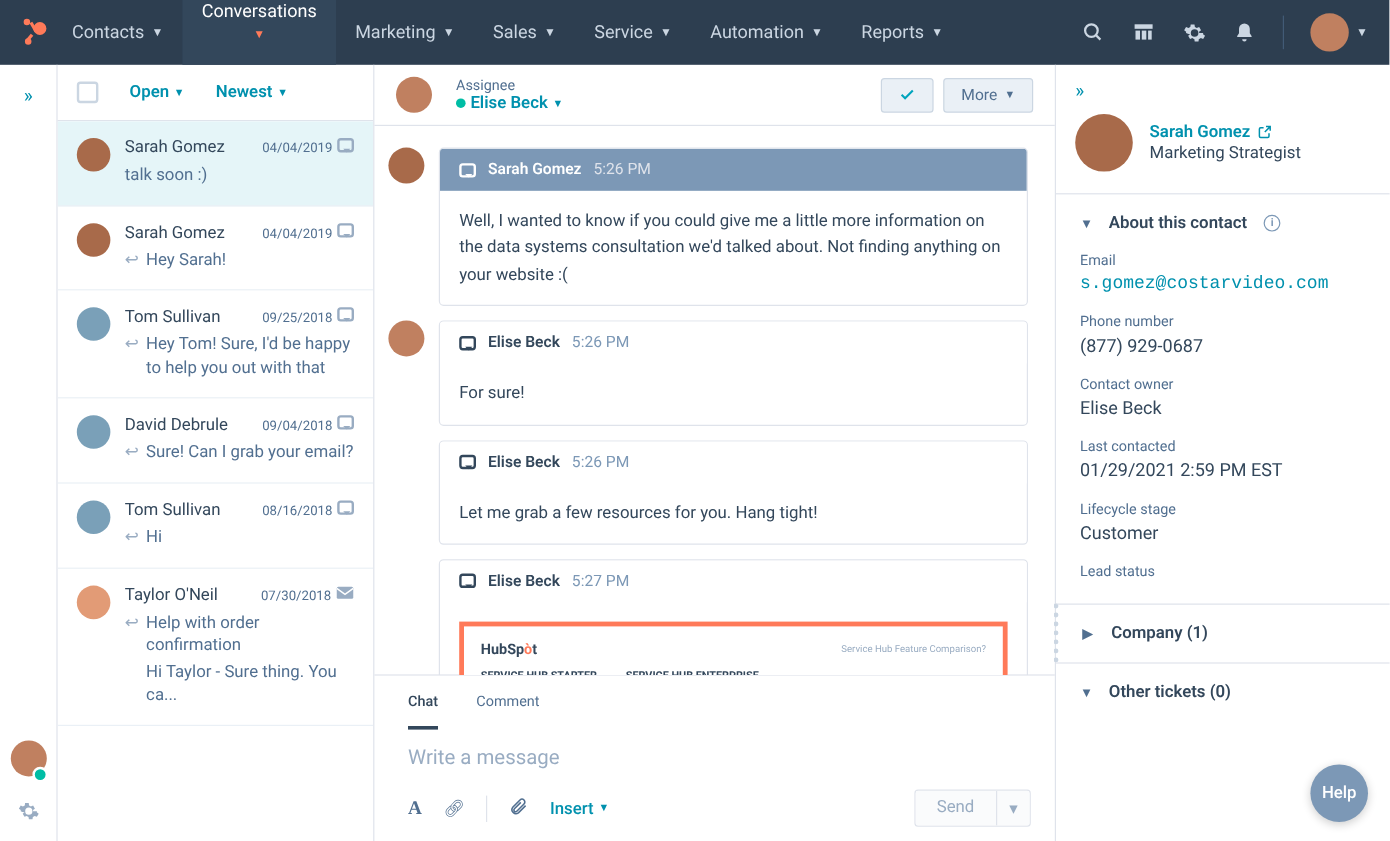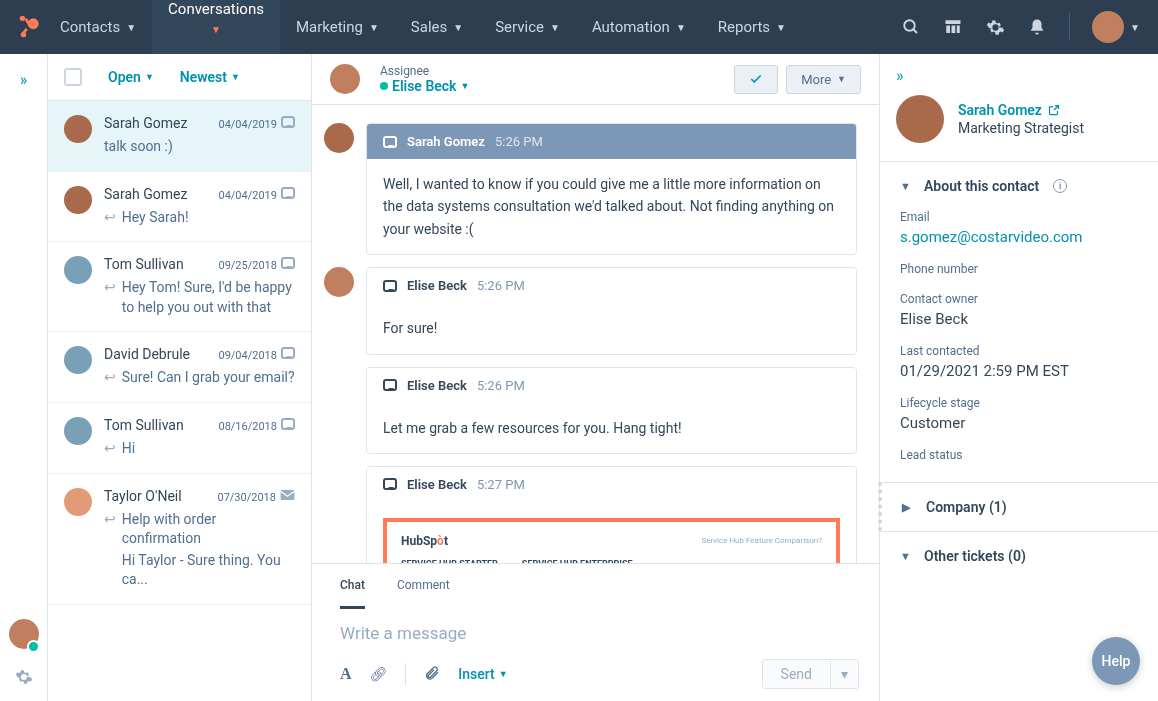--- a/index.html
+++ b/index.html
@@ -85,21 +85,21 @@
 .contact-card { display:flex; gap:14px; padding:4px 16px 18px; align-items:center;}
 .contact-name { color:#0091ae; font-weight:600; display:flex; align-items:center; gap:6px;}
 .contact-title { color:#33475b; margin-top:2px;}
 .section { border-top:1px solid #dfe3eb; padding:16px 20px; }
 .section.drag { border-left:4px dotted #cbd6e2; margin-left:-2px;}
 .section-head { display:flex; align-items:center; gap:14px; cursor:pointer; font-weight:600; color:#33475b;}
 .section-head .caret{color:#516f90;font-size:11px;width:10px;}
 .field { margin-top:16px; }
 .field-label { font-size:12px; color:#516f90; margin-bottom:4px;}
 .field-value { color:#33475b; font-size:15px;}
-.field-value.link{color:#0091ae;}
+.field-value.link{color:#0091ae;font-family:Liberation Mono, monospace;}
 .help-fab { position:fixed; bottom:16px; right:18px; background:#7c98b6; color:#fff; border-radius:50%; width:48px; height:48px; display:flex; align-items:center; justify-content:center; font-weight:500; font-size:14px; box-shadow:0 2px 8px rgba(0,0,0,0.2); cursor:pointer;}
 .chat-ico{width:14px;height:12px;border:2px solid currentColor;border-radius:3px;position:relative;display:inline-block;}
 .chat-ico::after{content:'';position:absolute;bottom:-5px;left:3px;width:0;height:0;border:3px solid transparent;border-top-color:currentColor;}
 .info-icon{width:14px;height:14px;border:1.5px solid #7c98b6;border-radius:50%;display:inline-flex;align-items:center;justify-content:center;font-size:9px;color:#7c98b6;font-weight:700;}
 </style>
 </head>
 <body>
 
 <div class="topnav">
   <div class="logo">
@@ -430,20 +430,21 @@
         <span>About this contact</span>
         <span class="info-icon">i</span>
       </div>
       <div id="contact-fields">
           <div class="field">
             <div class="field-label">Email</div>
             <div class="field-value link">s.gomez@costarvideo.com</div>
           </div>
           <div class="field">
             <div class="field-label">Phone number</div>
+            <div class="field-value">(877) 929-0687</div>
           </div>
           <div class="field">
             <div class="field-label">Contact owner</div>
             <div class="field-value">Elise Beck</div>
           </div>
           <div class="field">
             <div class="field-label">Last contacted</div>
             <div class="field-value">01/29/2021 2:59 PM EST</div>
           </div>
           <div class="field">

